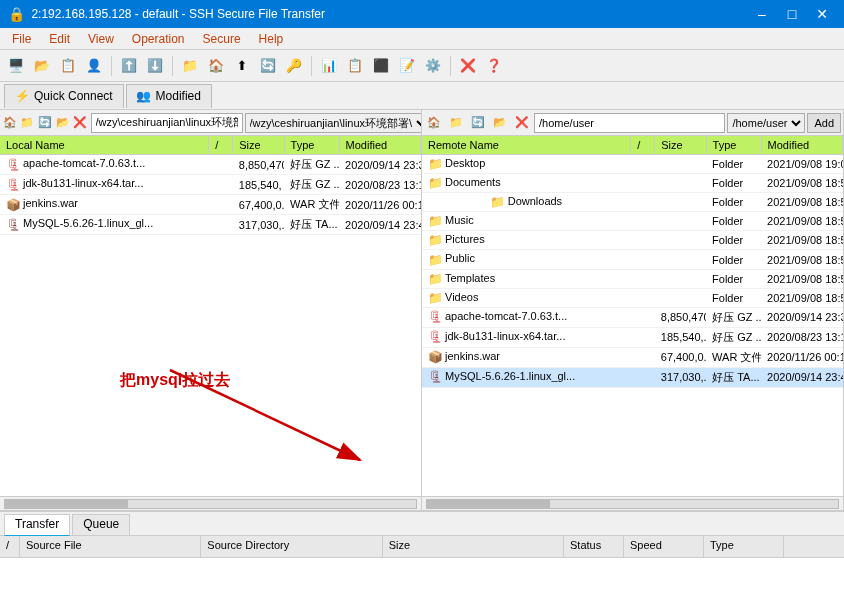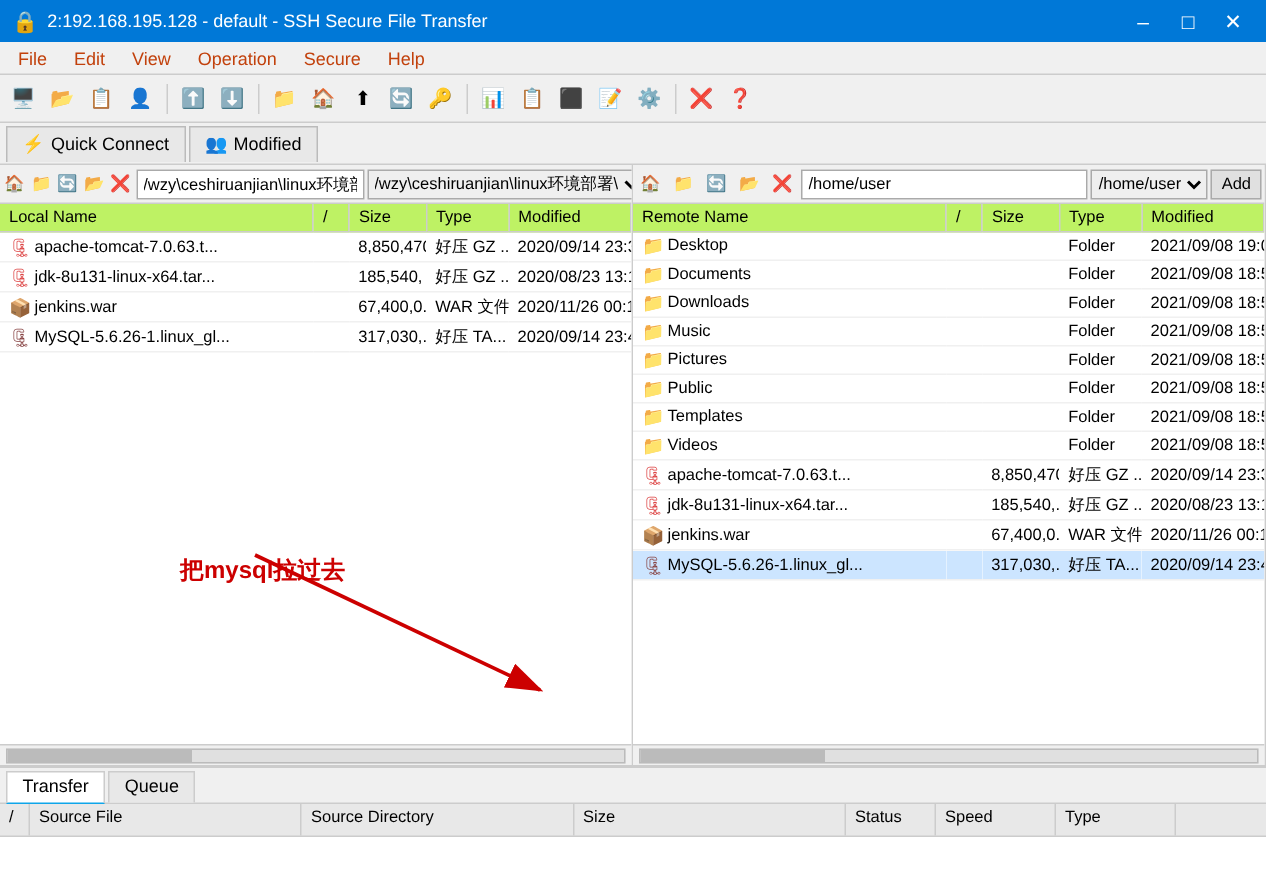--- a/index.html
+++ b/index.html
@@ -464,21 +464,21 @@
       <td>2021/09/08 19:0...</td>
     </tr>
             <tr>
       <td style="white-space:nowrap;overflow:hidden;max-width:140px;"><span class="file-icon folder-icon">📁</span>Documents</td>
       <td></td>
       <td style="text-align:right"></td>
       <td>Folder</td>
       <td>2021/09/08 18:5...</td>
     </tr>
             <tr>
-      <td style="white-space:nowrap;overflow:hidden;max-width:140px;"><span class="file-icon folder-icon">📁</span>Downloads</td>
+      <td style="white-space:nowrap;overflow:hidden;max-width:140px;text-align:center;"><span class="file-icon folder-icon">📁</span>Downloads</td>
       <td></td>
       <td style="text-align:right"></td>
       <td>Folder</td>
       <td>2021/09/08 18:5...</td>
     </tr>
             <tr>
       <td style="white-space:nowrap;overflow:hidden;max-width:140px;"><span class="file-icon folder-icon">📁</span>Music</td>
       <td></td>
       <td style="text-align:right"></td>
       <td>Folder</td>

